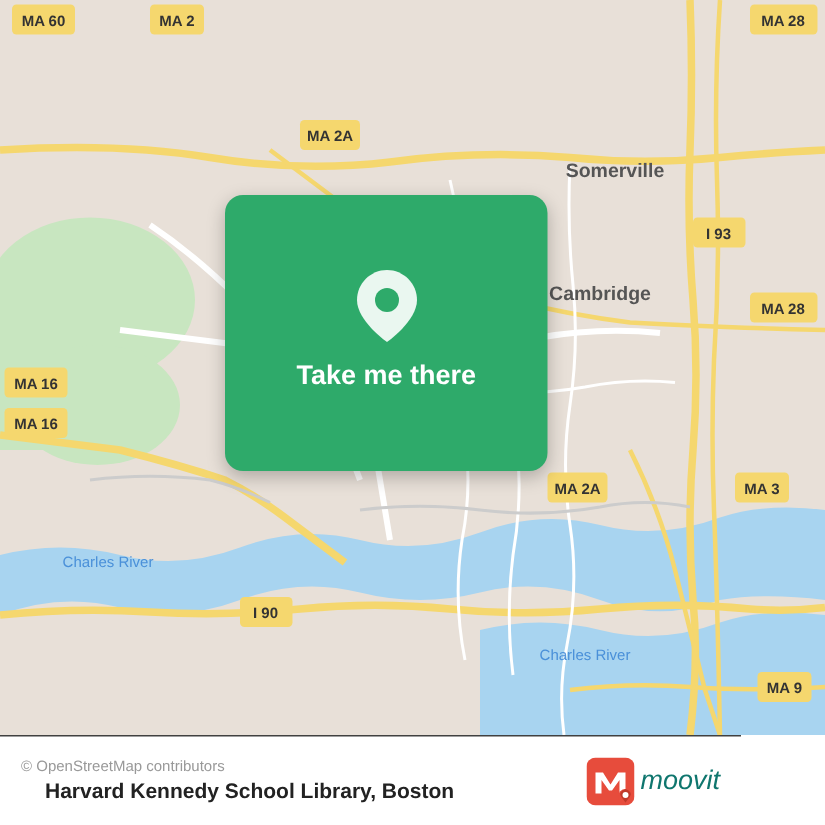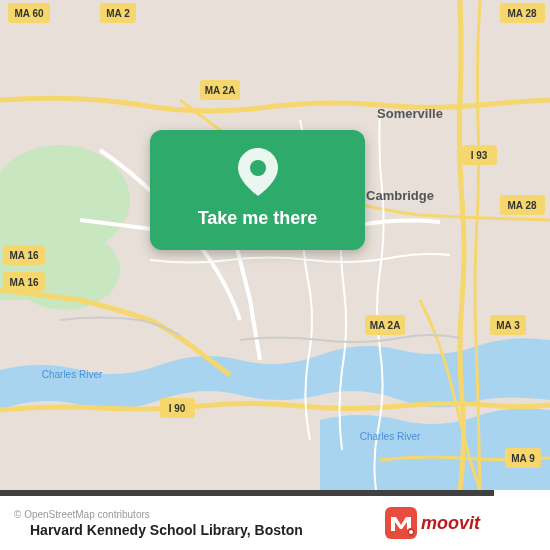--- a/index.html
+++ b/index.html
@@ -26,21 +26,21 @@
       position: absolute;
       top: 0; left: 0;
     }
 
     
     #location-card {
       position: absolute;
       top: 130px;
       left: 150px;
       width: 215px;
-      height: 120px;
+      height: 184px;
       background-color: #2eaa6a;
       border-radius: 12px;
       display: flex;
       flex-direction: column;
       align-items: center;
       justify-content: center;
       gap: 8px;
       cursor: pointer;
       box-shadow: 0 4px 12px rgba(0,0,0,0.25);
     }
@@ -64,21 +64,21 @@
     }
 
     
     #bottom-bar {
       width: 494px;
       height: 60px;
       background: #fff;
       display: flex;
       align-items: center;
       padding: 0 14px;
-      border-top: 6px solid #404040;
+      border-top: 1px solid #404040;
       justify-content: space-between;
     }
 
     #location-info {
       display: flex;
       flex-direction: column;
     }
 
     #copyright-text {
       font-size: 10px;
@@ -99,22 +99,22 @@
       gap: 4px;
     }
 
     #moovit-icon {
       width: 32px;
       height: 32px;
     }
 
     #moovit-text {
       font-size: 18px;
-      font-weight: 700;
-      color: #b91c1c;
+      font-weight: 400;
+      color: #0f766e;
       font-style: italic;
     }
 
     
     .road-yellow { fill: none; stroke: #f5d76e; stroke-width: 5; }
     .road-yellow-thin { fill: none; stroke: #f5d76e; stroke-width: 3; }
     .road-white { fill: none; stroke: #fff; stroke-width: 4; }
     .road-white-thin { fill: none; stroke: #fff; stroke-width: 2; }
     .road-gray { fill: none; stroke: #ccc; stroke-width: 2; }
     .water { fill: #a8d4f0; }

